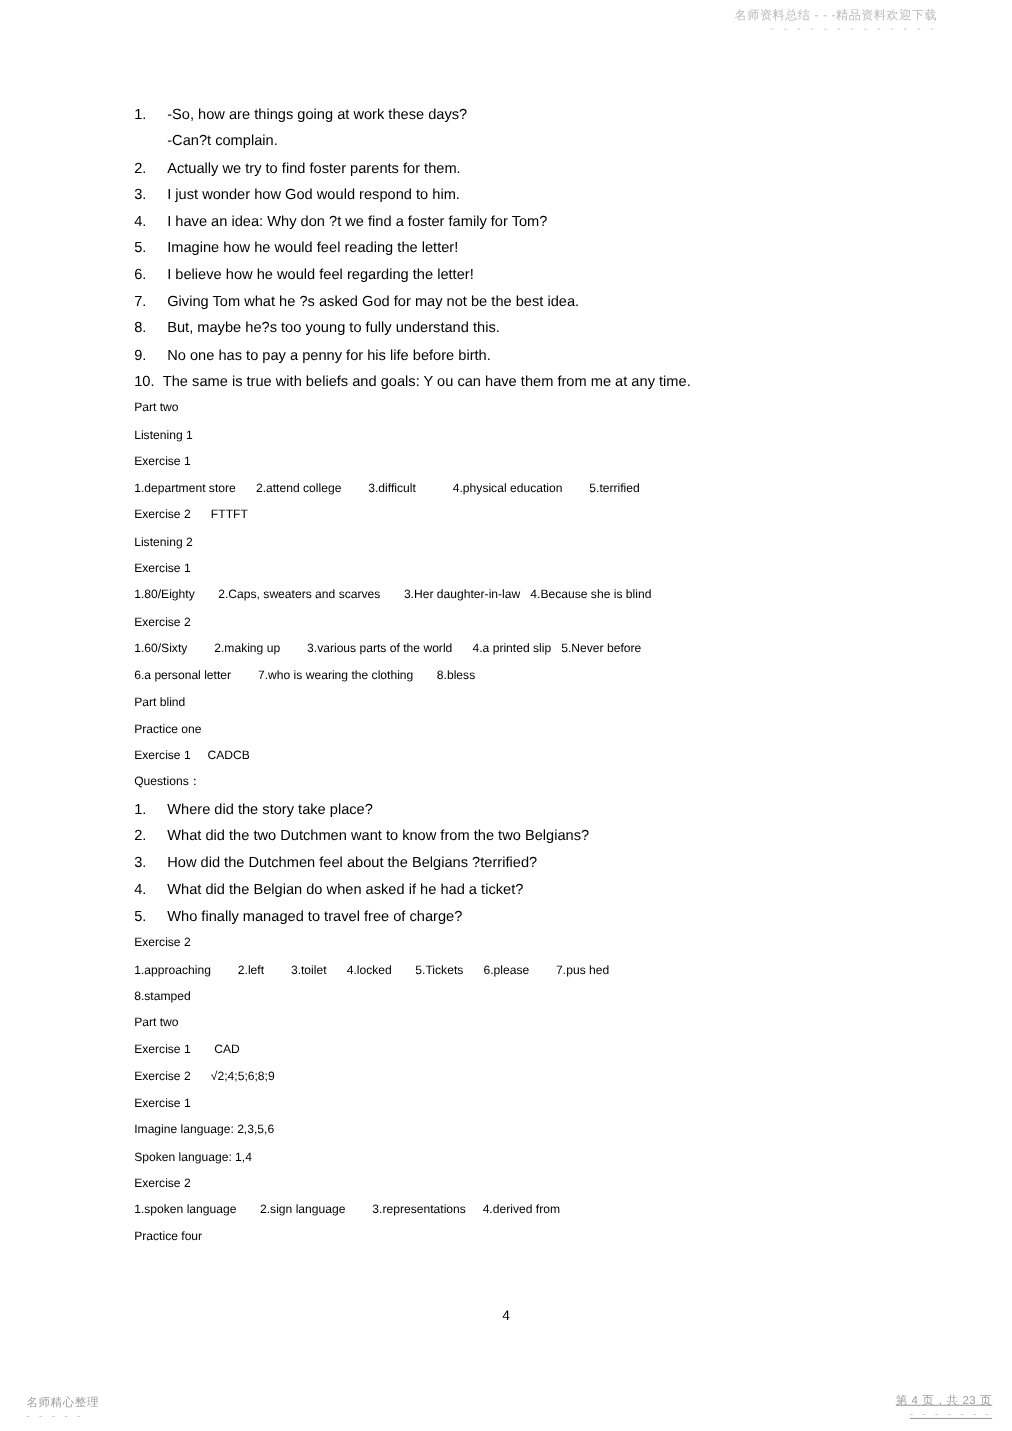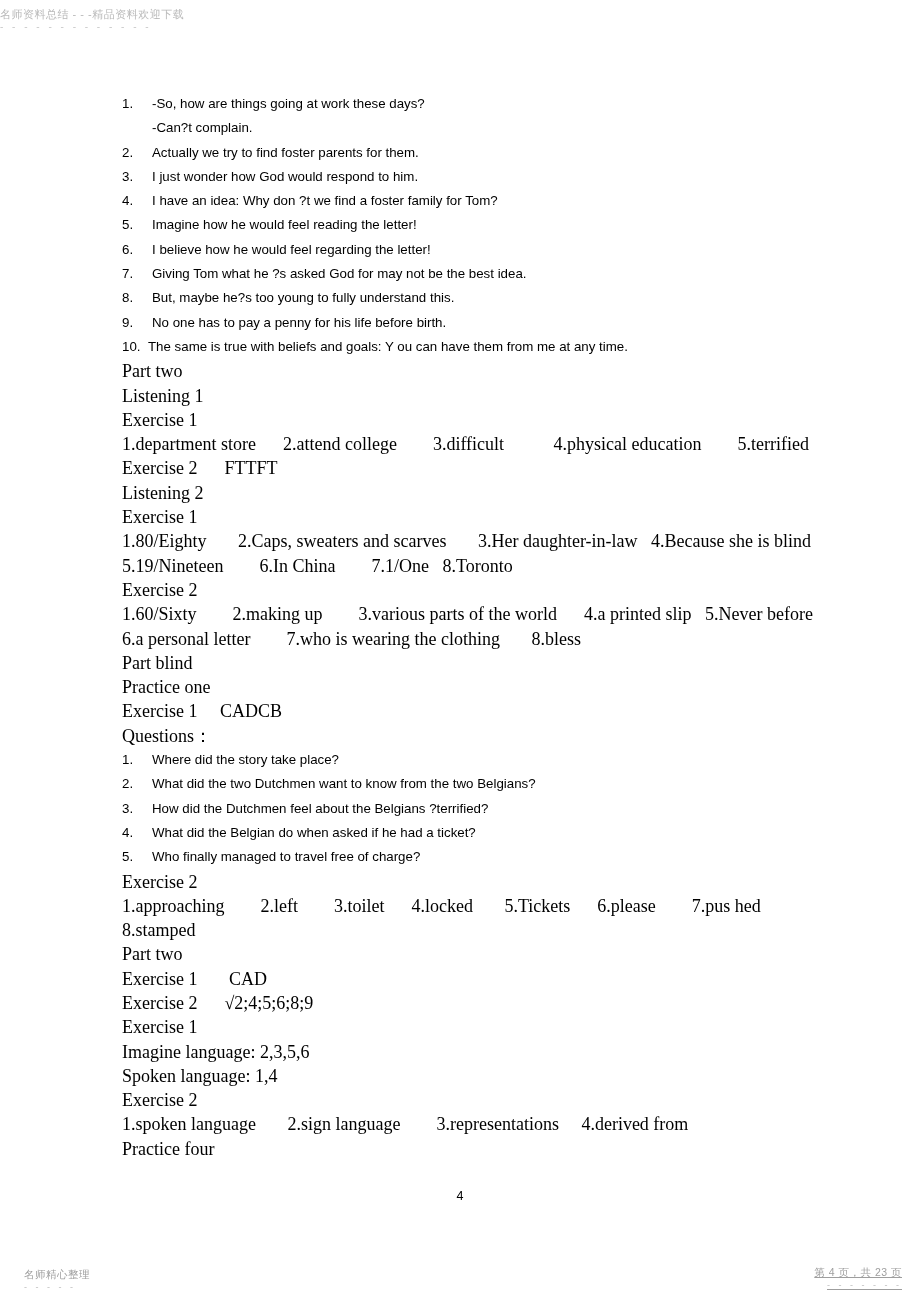--- a/index.html
+++ b/index.html
@@ -20,21 +20,21 @@
     overflow: hidden;
     box-sizing: border-box;
   }
 
   
   .wm-header {
     position: absolute;
     top: 8px;
     left: 0;
     width: 852px;
-    text-align: left;
+    text-align: right;
     font-size: 11px;
     color: #b9b9b9;
     letter-spacing: 0.5px;
     line-height: 13px;
     white-space: nowrap;
     user-select: none;
   }
   .wm-header .dash-row {
     font-size: 10px;
     color: #c9c9c9;
@@ -46,24 +46,23 @@
   .content {
     position: absolute;
     left: 122px;
     top: 92px;
     width: 700px;
     font-size: 13.3px;
     line-height: 24.3px;
   }
   .line {
     white-space: pre;
-    font-size: 18px;
+    font-size: 11px;
     line-height: 24.3px;
     min-height: 24.3px;
-    font-family: Liberation Serif, serif;
   }
 
   
   .num-row {
     display: flex;
     align-items: flex-start;
     line-height: 24.3px;
     min-height: 24.3px;
   }
   .num-row .num {
@@ -190,21 +189,20 @@
 
     <div id="body-lines">
         <div class="line">Part two</div>
         <div class="line">Listening 1</div>
         <div class="line">Exercise 1</div>
         <div class="line">1.department store      2.attend college        3.difficult           4.physical education        5.terrified</div>
         <div class="line">Exercise 2      FTTFT</div>
         <div class="line">Listening 2</div>
         <div class="line">Exercise 1</div>
         <div class="line">1.80/Eighty       2.Caps, sweaters and scarves       3.Her daughter-in-law   4.Because she is blind</div>
-        <div class="line">5.19/Nineteen        6.In China        7.1/One   8.Toronto</div>
         <div class="line">Exercise 2</div>
         <div class="line">1.60/Sixty        2.making up        3.various parts of the world      4.a printed slip   5.Never before</div>
         <div class="line">6.a personal letter        7.who is wearing the clothing       8.bless</div>
         <div class="line">Part blind</div>
         <div class="line">Practice one</div>
         <div class="line">Exercise 1     CADCB</div>
         <div class="line">Questions：</div>
       </div>
 
     <div id="question-list">

